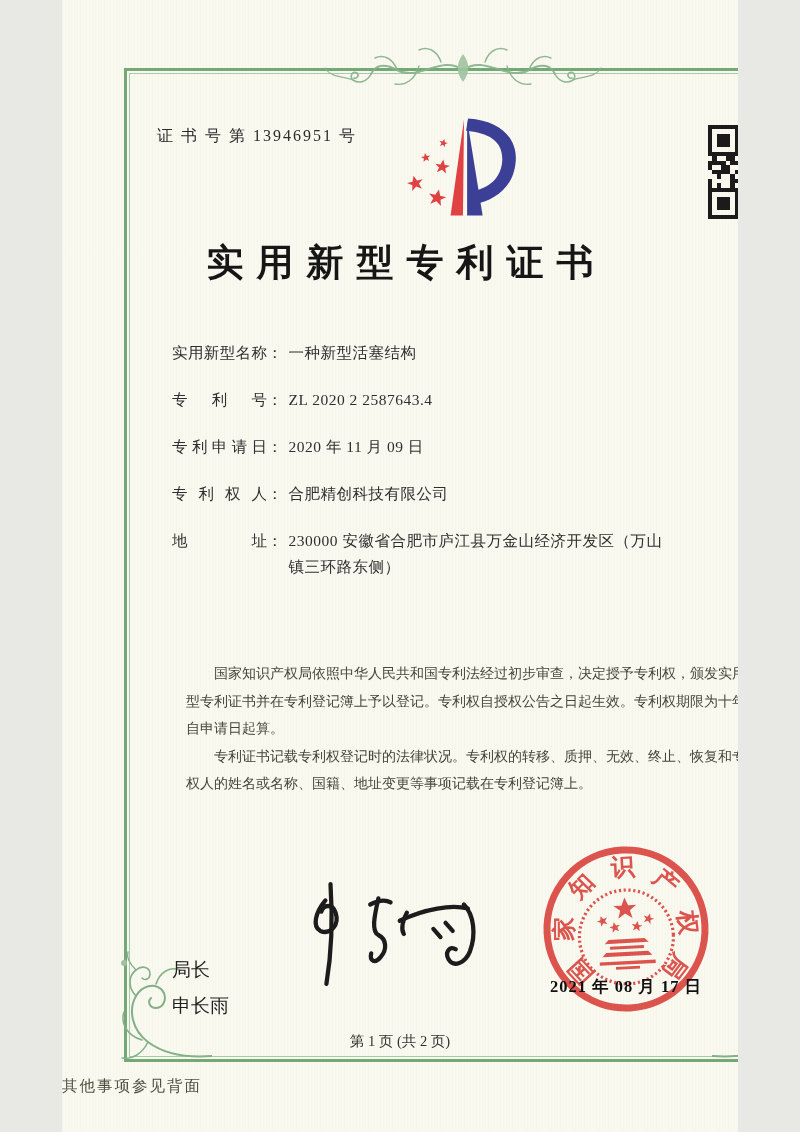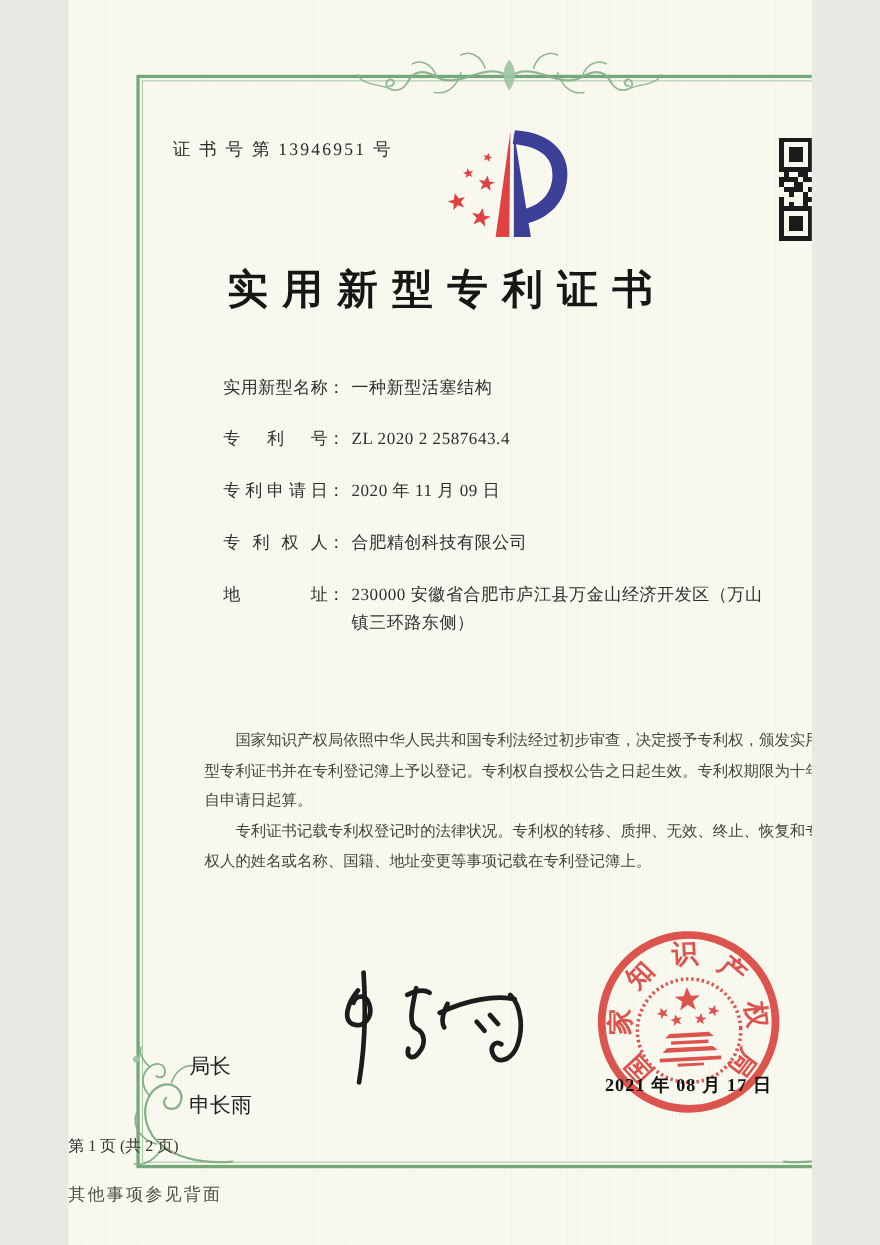--- a/index.html
+++ b/index.html
@@ -18,38 +18,38 @@
   
   .cert-no{position:absolute;left:95px;top:126px;font-size:16px;letter-spacing:2px;color:#2b2b2b;}
   .logo{position:absolute;left:340px;top:110px;width:124px;height:116px;}
   .qr{position:absolute;left:646px;top:125px;width:94px;height:94px;}
   .doc-title{position:absolute;left:0;right:0;top:238px;text-align:center;
     font-size:37px;font-weight:700;letter-spacing:13px;margin-right:-13px;color:#161616;}
   
   .fields{position:absolute;left:110px;top:340px;width:585px;font-size:15.5px;line-height:26px;}
   .frow{margin-bottom:21px;white-space:nowrap;}
   .frow.tight{margin-bottom:0;}
-  .flabel{display:inline-block;width:95px;text-align:justify;text-align-last:justify;vertical-align:top;margin-left:31px;}
+  .flabel{display:inline-block;width:95px;text-align:justify;text-align-last:justify;vertical-align:top;}
   .colon{display:inline-block;vertical-align:top;}
   .fvalue{display:inline-block;vertical-align:top;margin-left:6px;letter-spacing:.5px;}
   .fvalue.wrap{white-space:normal;width:384px;}
   .second-col{margin-left:40px;}
   
   .paras{position:absolute;left:124px;top:660px;width:584px;font-size:14px;line-height:27.5px;color:#45453b;}
   .paras p{margin:0;text-indent:2em;}
   
   .director{position:absolute;left:110px;top:952px;font-family:"Liberation Sans","DejaVu Sans",sans-serif;
     font-size:19px;line-height:36px;color:#1f1f1f;}
   .signature{position:absolute;left:222px;top:878px;width:205px;height:112px;}
   
   .seal{position:absolute;left:478px;top:843px;width:172px;height:172px;transform:rotate(-3deg);}
   .seal-date{position:absolute;left:474px;top:976px;width:180px;text-align:center;
     font-size:16.5px;font-weight:bold;letter-spacing:1px;color:#101010;z-index:5;}
   
-  .page-info{position:absolute;left:0;right:0;top:1032px;font-size:14.5px;color:#33332d;}
+  .page-info{position:absolute;left:0;right:0;top:1032px;text-align:center;font-size:14.5px;color:#33332d;}
   .back-note{position:absolute;left:0;right:0;top:1076px;text-align:left;font-size:15.5px;
     letter-spacing:2px;color:#4f4f43;}
 </style>
 </head>
 <body>
 
 <div class="page">
 
   <div class="border-outer">
     <div class="border-inner"></div>

